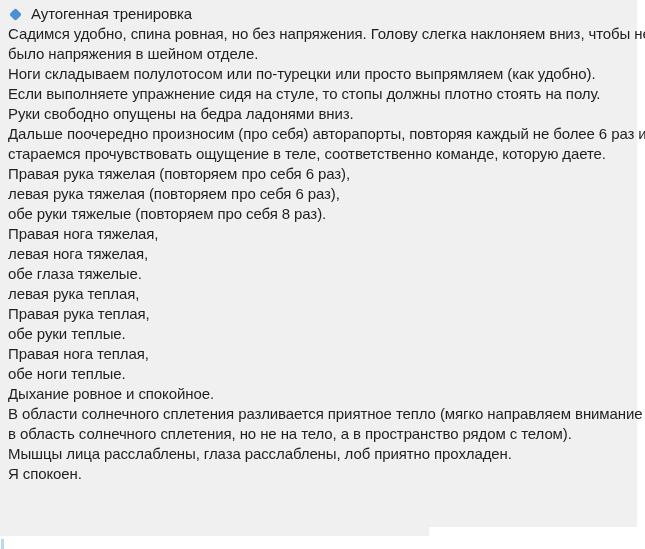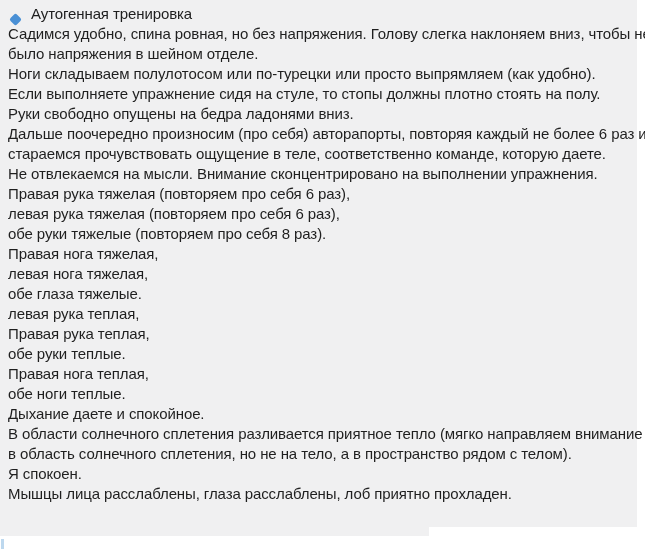--- a/index.html
+++ b/index.html
@@ -38,21 +38,21 @@
     position: absolute;
     left: 8px; top: 4px;
     width: 630px;
     color: #1f1f1f;
     font-size: 15px;
     letter-spacing: -0.1px;
     line-height: 20px;
   }
   .post-header {
     display: flex;
-    align-items: flex-end;
+    align-items: center;
     height: 20px;
     white-space: nowrap;
   }
   .diamond-icon {
     width: 9px; height: 9px;
     background: #4a90d5;
     border-radius: 2px;
     transform: rotate(45deg);
     margin-left: 3px;
     margin-right: 11px;
@@ -79,31 +79,30 @@
     <span class="post-title">Аутогенная тренировка</span>
   </div>
   <div id="lines-container">
       <div class="post-line">Садимся удобно, спина ровная, но без напряжения. Голову слегка наклоняем вниз, чтобы не</div>
       <div class="post-line">было напряжения в шейном отделе.</div>
       <div class="post-line">Ноги складываем полулотосом или по-турецки или просто выпрямляем (как удобно).</div>
       <div class="post-line">Если выполняете упражнение сидя на стуле, то стопы должны плотно стоять на полу.</div>
       <div class="post-line">Руки свободно опущены на бедра ладонями вниз.</div>
       <div class="post-line">Дальше поочередно произносим (про себя) авторапорты, повторяя каждый не более 6 раз и</div>
       <div class="post-line">стараемся прочувствовать ощущение в теле, соответственно команде, которую даете.</div>
-      <div class="post-line">Не отвлекаемся на мысли. Внимание сконцентрировано на выполнении упражнения.</div>
       <div class="post-line">Правая рука тяжелая (повторяем про себя 6 раз),</div>
       <div class="post-line">левая рука тяжелая (повторяем про себя 6 раз),</div>
       <div class="post-line">обе руки тяжелые (повторяем про себя 8 раз).</div>
       <div class="post-line">Правая нога тяжелая,</div>
       <div class="post-line">левая нога тяжелая,</div>
       <div class="post-line">обе глаза тяжелые.</div>
       <div class="post-line">левая рука теплая,</div>
       <div class="post-line">Правая рука теплая,</div>
       <div class="post-line">обе руки теплые.</div>
       <div class="post-line">Правая нога теплая,</div>
       <div class="post-line">обе ноги теплые.</div>
-      <div class="post-line">Дыхание даете и спокойное.</div>
+      <div class="post-line">Дыхание ровное и спокойное.</div>
       <div class="post-line">В области солнечного сплетения разливается приятное тепло (мягко направляем внимание</div>
       <div class="post-line">в область солнечного сплетения, но не на тело, а в пространство рядом с телом).</div>
+      <div class="post-line">Мышцы лица расслаблены, глаза расслаблены, лоб приятно прохладен.</div>
       <div class="post-line">Я спокоен.</div>
-      <div class="post-line">Мышцы лица расслаблены, глаза расслаблены, лоб приятно прохладен.</div>
     </div>
 </div>
 
 </body></html>

